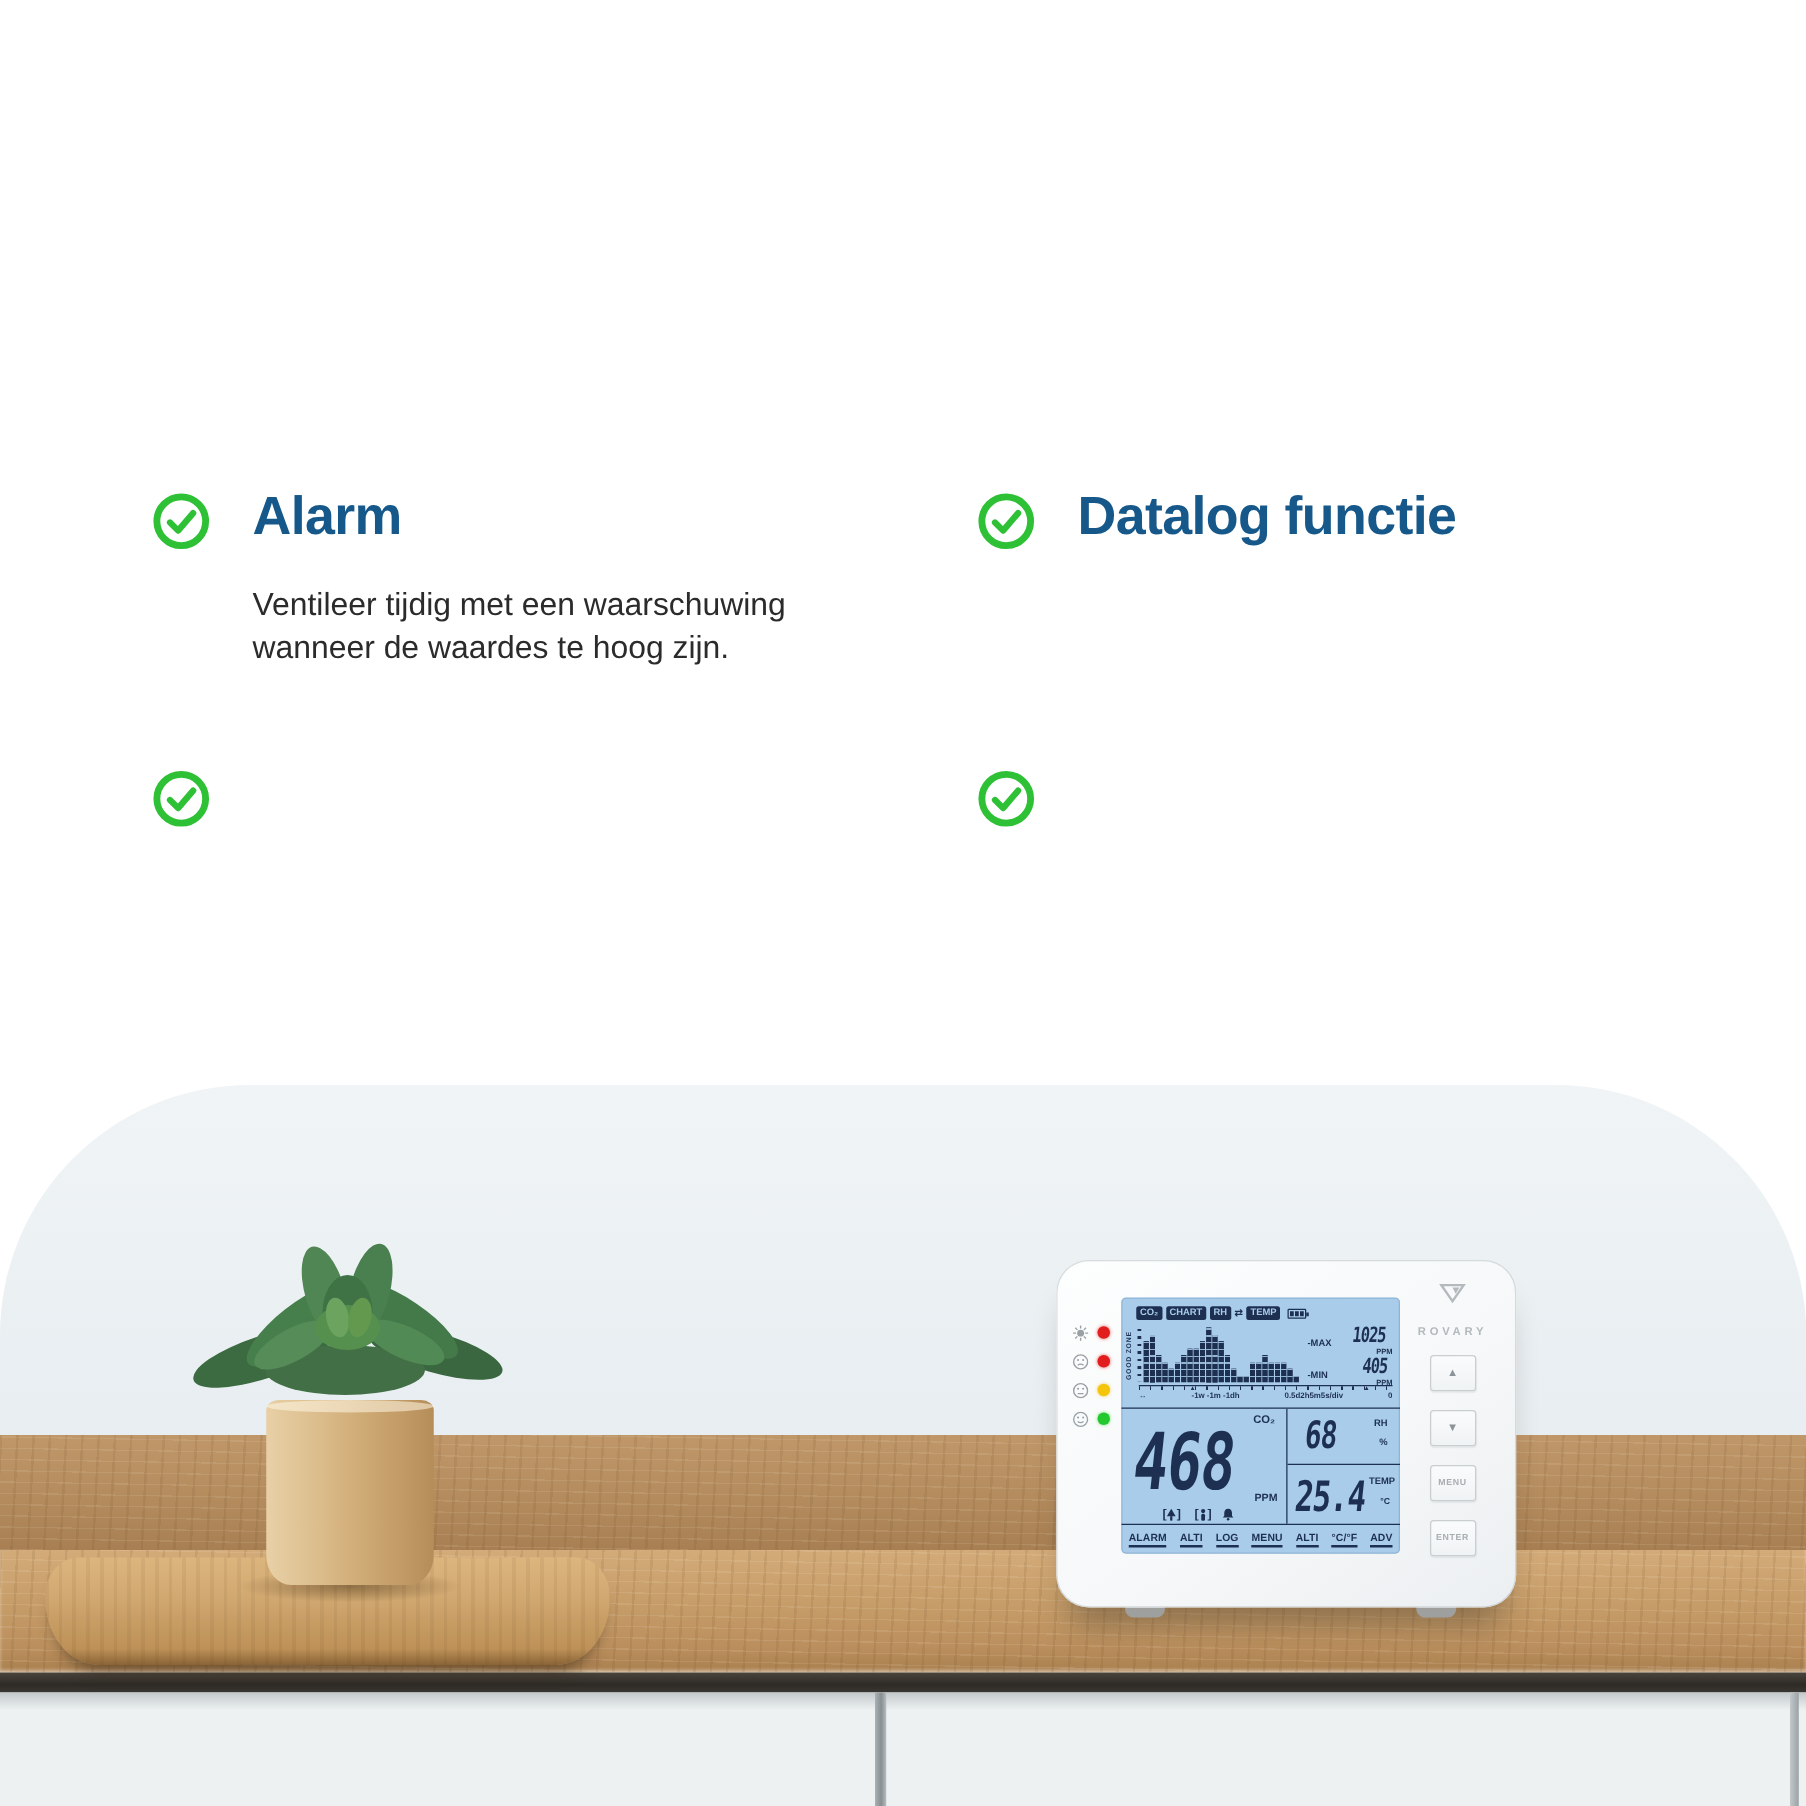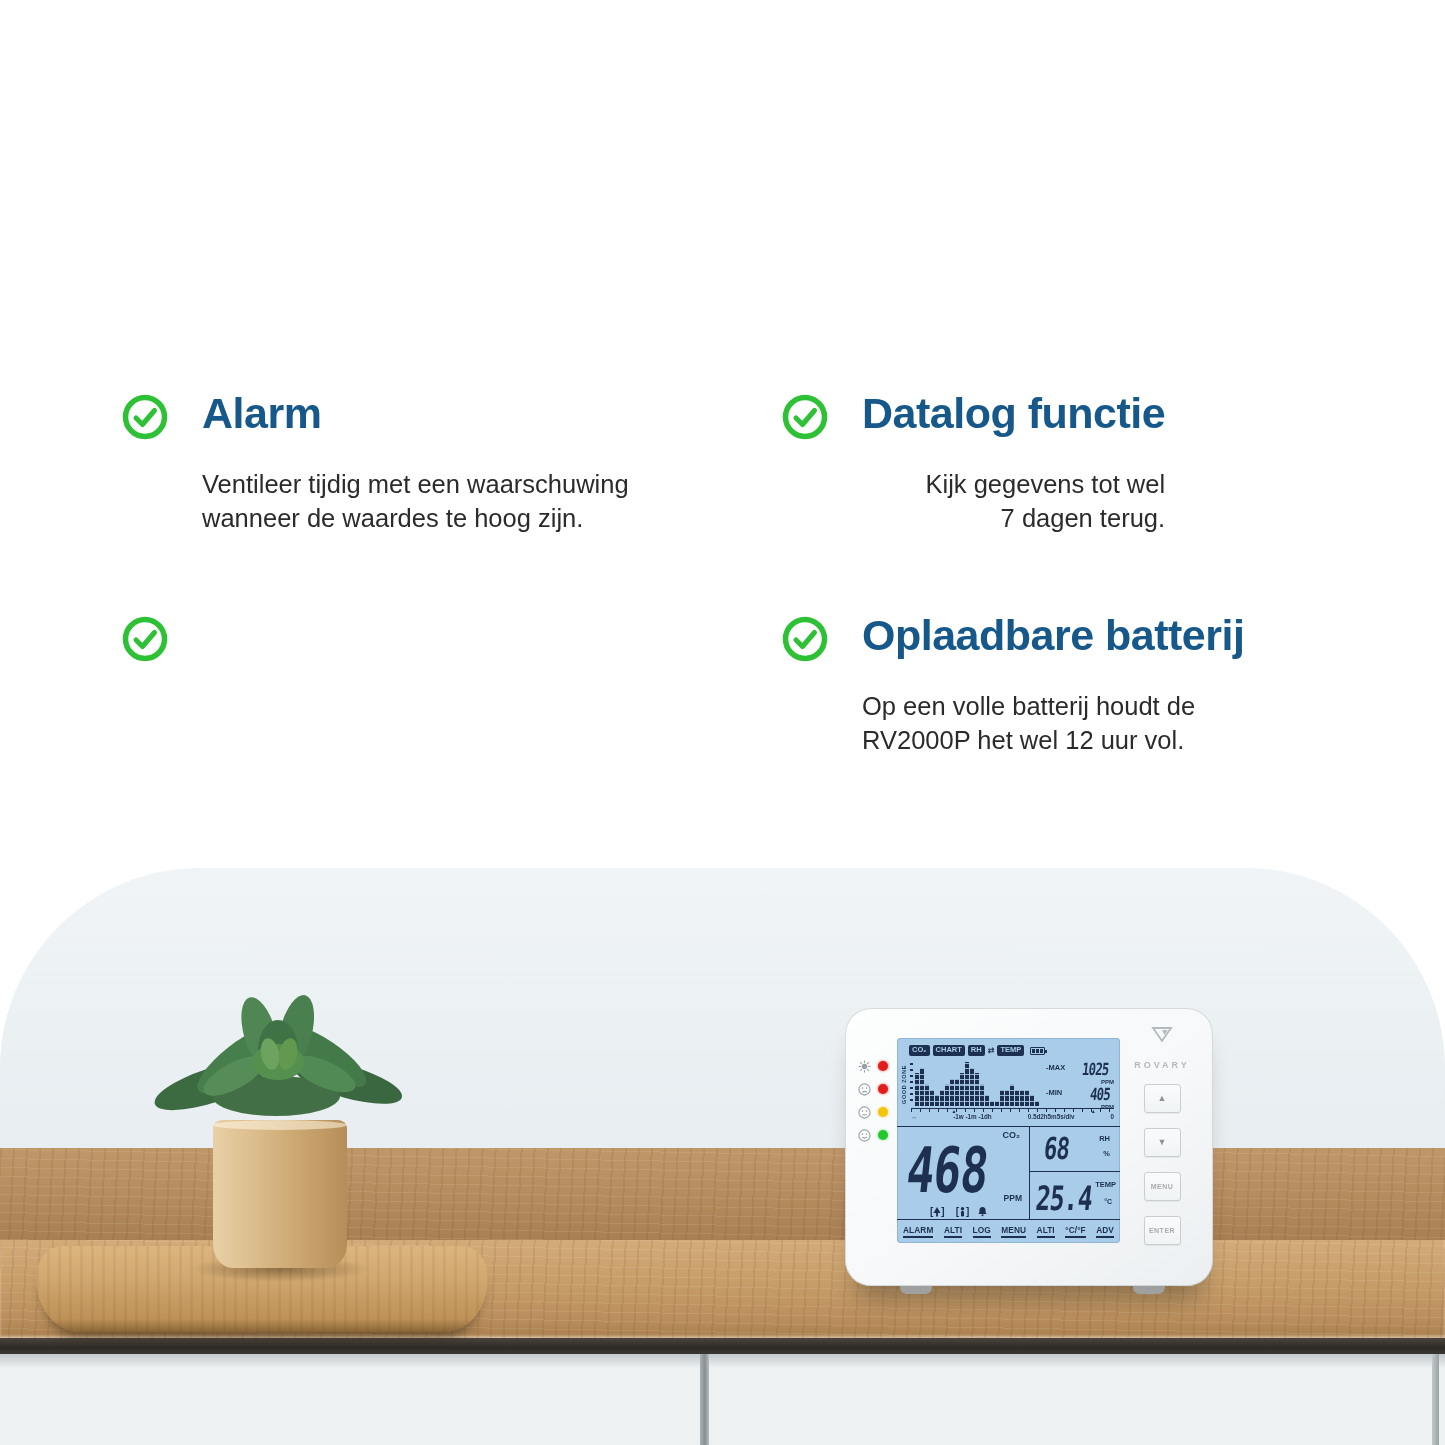--- a/index.html
+++ b/index.html
@@ -94,21 +94,21 @@
 
   .lcd-chartrow { display:flex; align-items:flex-end; height:48px; margin:1px 4px 0 4px; }
   .goodzone { writing-mode:vertical-rl; transform:rotate(180deg); font-size:5.5px; font-weight:bold;
           letter-spacing:0.6px; height:44px; width:9px; text-align:center; }
   .yticks { width:3px; height:42px; margin:0 2px 1px 0;
           background:repeating-linear-gradient(180deg,#1e3052 0 2px, rgba(0,0,0,0) 2px 6px); }
   .bars { flex:1; height:46px; display:flex; align-items:flex-end; gap:1px; }
   .bar { width:4px; background:repeating-linear-gradient(to top,#1e3052 0 4.2px, rgba(168,204,233,0.85) 4.2px 5.4px);
          background-color:#1e3052; }
   .maxmin { width:74px; height:48px; display:flex; flex-direction:column; justify-content:space-between; padding:2px 2px 0 4px; }
-  .mm-row { display:flex; justify-content:space-between; align-items:flex-start; }
+  .mm-row { display:flex; justify-content:space-between; align-items:center; }
   .mm-label { font-size:7.5px; font-weight:bold; margin-top:3px; }
   .mm-wrap { text-align:right; }
   .mm-val { font-size:15px; }
   .mm-unit { display:block; font-size:6px; font-weight:bold; margin-top:1px; }
 
   .lcd-axis { position:relative; height:18px; margin:2px 6px 0 14px; border-top:1.4px solid #1e3052;
           font-size:6.3px; font-weight:bold; display:flex; justify-content:space-between; padding-top:4px; }
   .lcd-axis:before { content:""; position:absolute; left:0; top:0; width:100%; height:3px;
           background:repeating-linear-gradient(90deg,#1e3052 0 1px, rgba(0,0,0,0) 1px 9px); }
   .axm { position:absolute; top:-1px; font-size:5px; }
@@ -165,42 +165,35 @@
     </div>
   </div>
 
   <div class="feature f2">
     <svg class="check" viewBox="0 0 46 46">
       <circle cx="23" cy="23" r="19.5" fill="none" stroke="#2fc135" stroke-width="5.5"></circle>
       <path d="M14 24 L20.5 30.5 L32.5 16.5" fill="none" stroke="#2fc135" stroke-width="5" stroke-linecap="round" stroke-linejoin="round"></path>
     </svg>
     <div>
       <h2>Datalog functie</h2>
-      <p>Kijk gegevens tot wel
-7 dagen terug.</p>
     </div>
   </div>
 
   <div class="feature f3">
     <svg class="check" viewBox="0 0 46 46">
       <circle cx="23" cy="23" r="19.5" fill="none" stroke="#2fc135" stroke-width="5.5"></circle>
       <path d="M14 24 L20.5 30.5 L32.5 16.5" fill="none" stroke="#2fc135" stroke-width="5" stroke-linecap="round" stroke-linejoin="round"></path>
     </svg>
   </div>
 
   <div class="feature f4">
     <svg class="check" viewBox="0 0 46 46">
       <circle cx="23" cy="23" r="19.5" fill="none" stroke="#2fc135" stroke-width="5.5"></circle>
       <path d="M14 24 L20.5 30.5 L32.5 16.5" fill="none" stroke="#2fc135" stroke-width="5" stroke-linecap="round" stroke-linejoin="round"></path>
     </svg>
-    <div>
-      <h2>Oplaadbare batterij</h2>
-      <p>Op een volle batterij houdt de
-RV2000P het wel 12 uur vol.</p>
-    </div>
   </div>
 
   <div class="photo">
     <div class="wood-back"></div>
     <div class="counter"></div>
     <div class="counter-gap"></div>
     <div class="cabinets">
       <div class="cab-gap"></div>
       <div class="cab-gap2"></div>
     </div>

